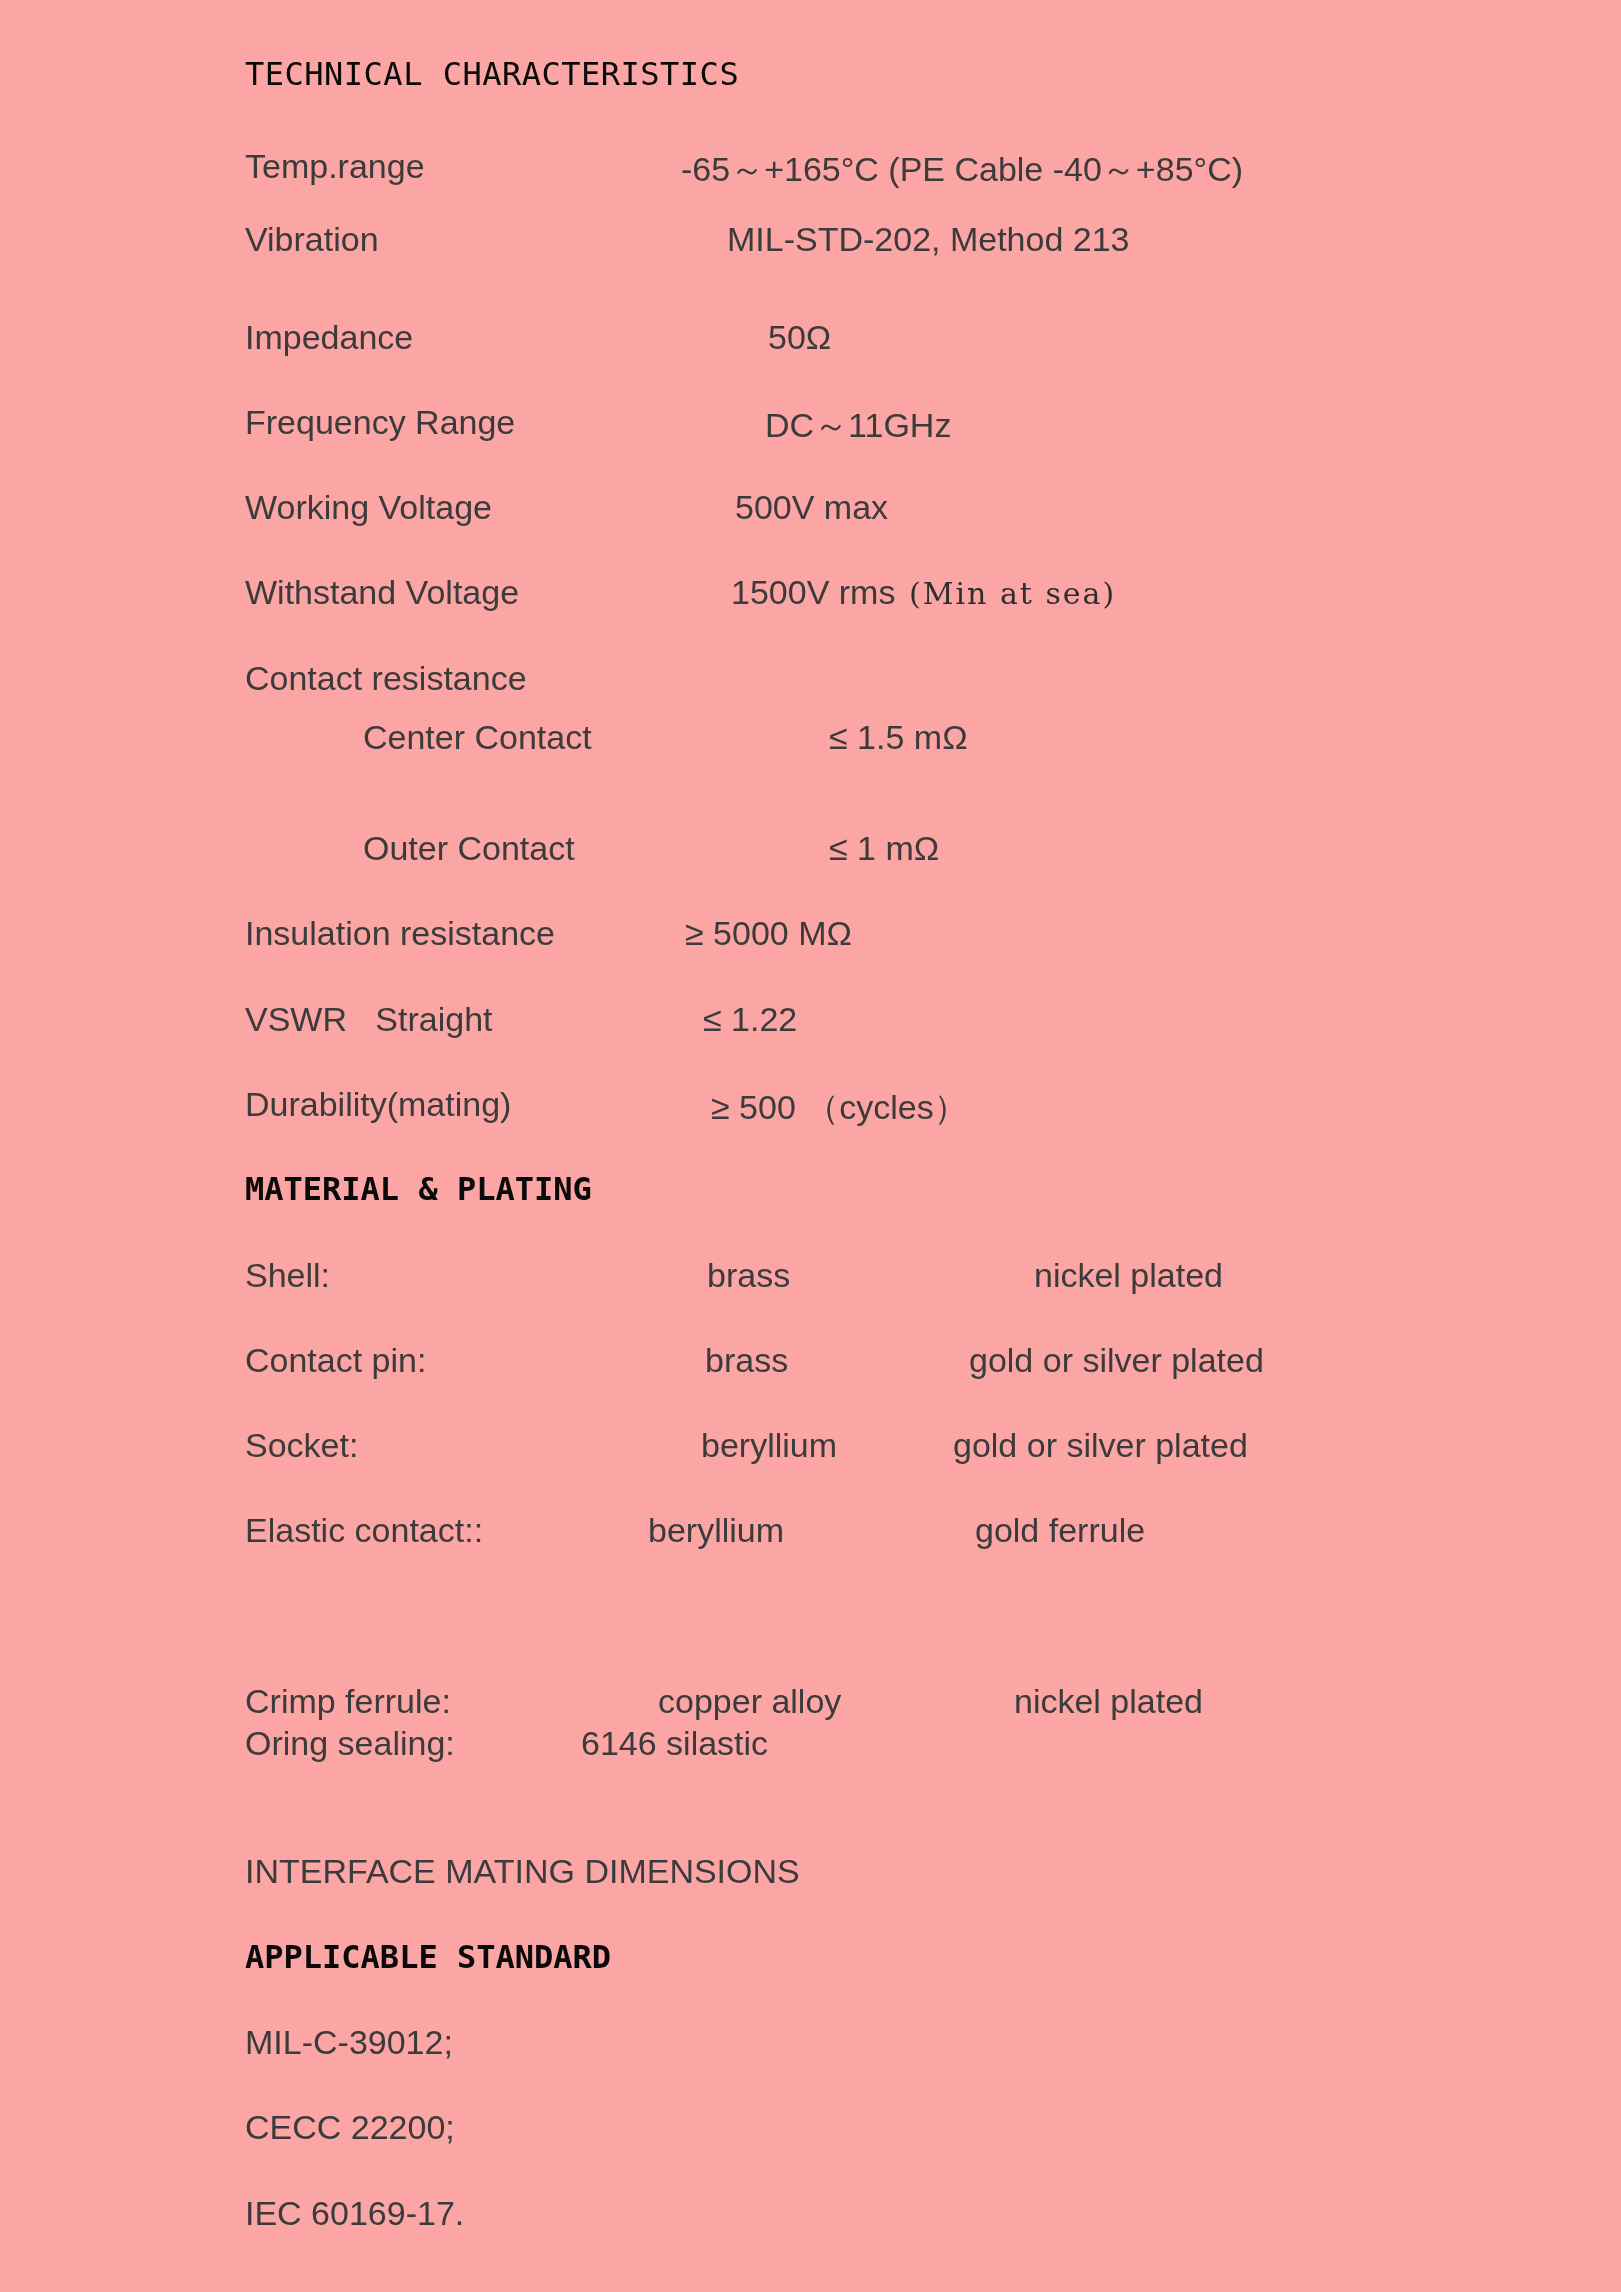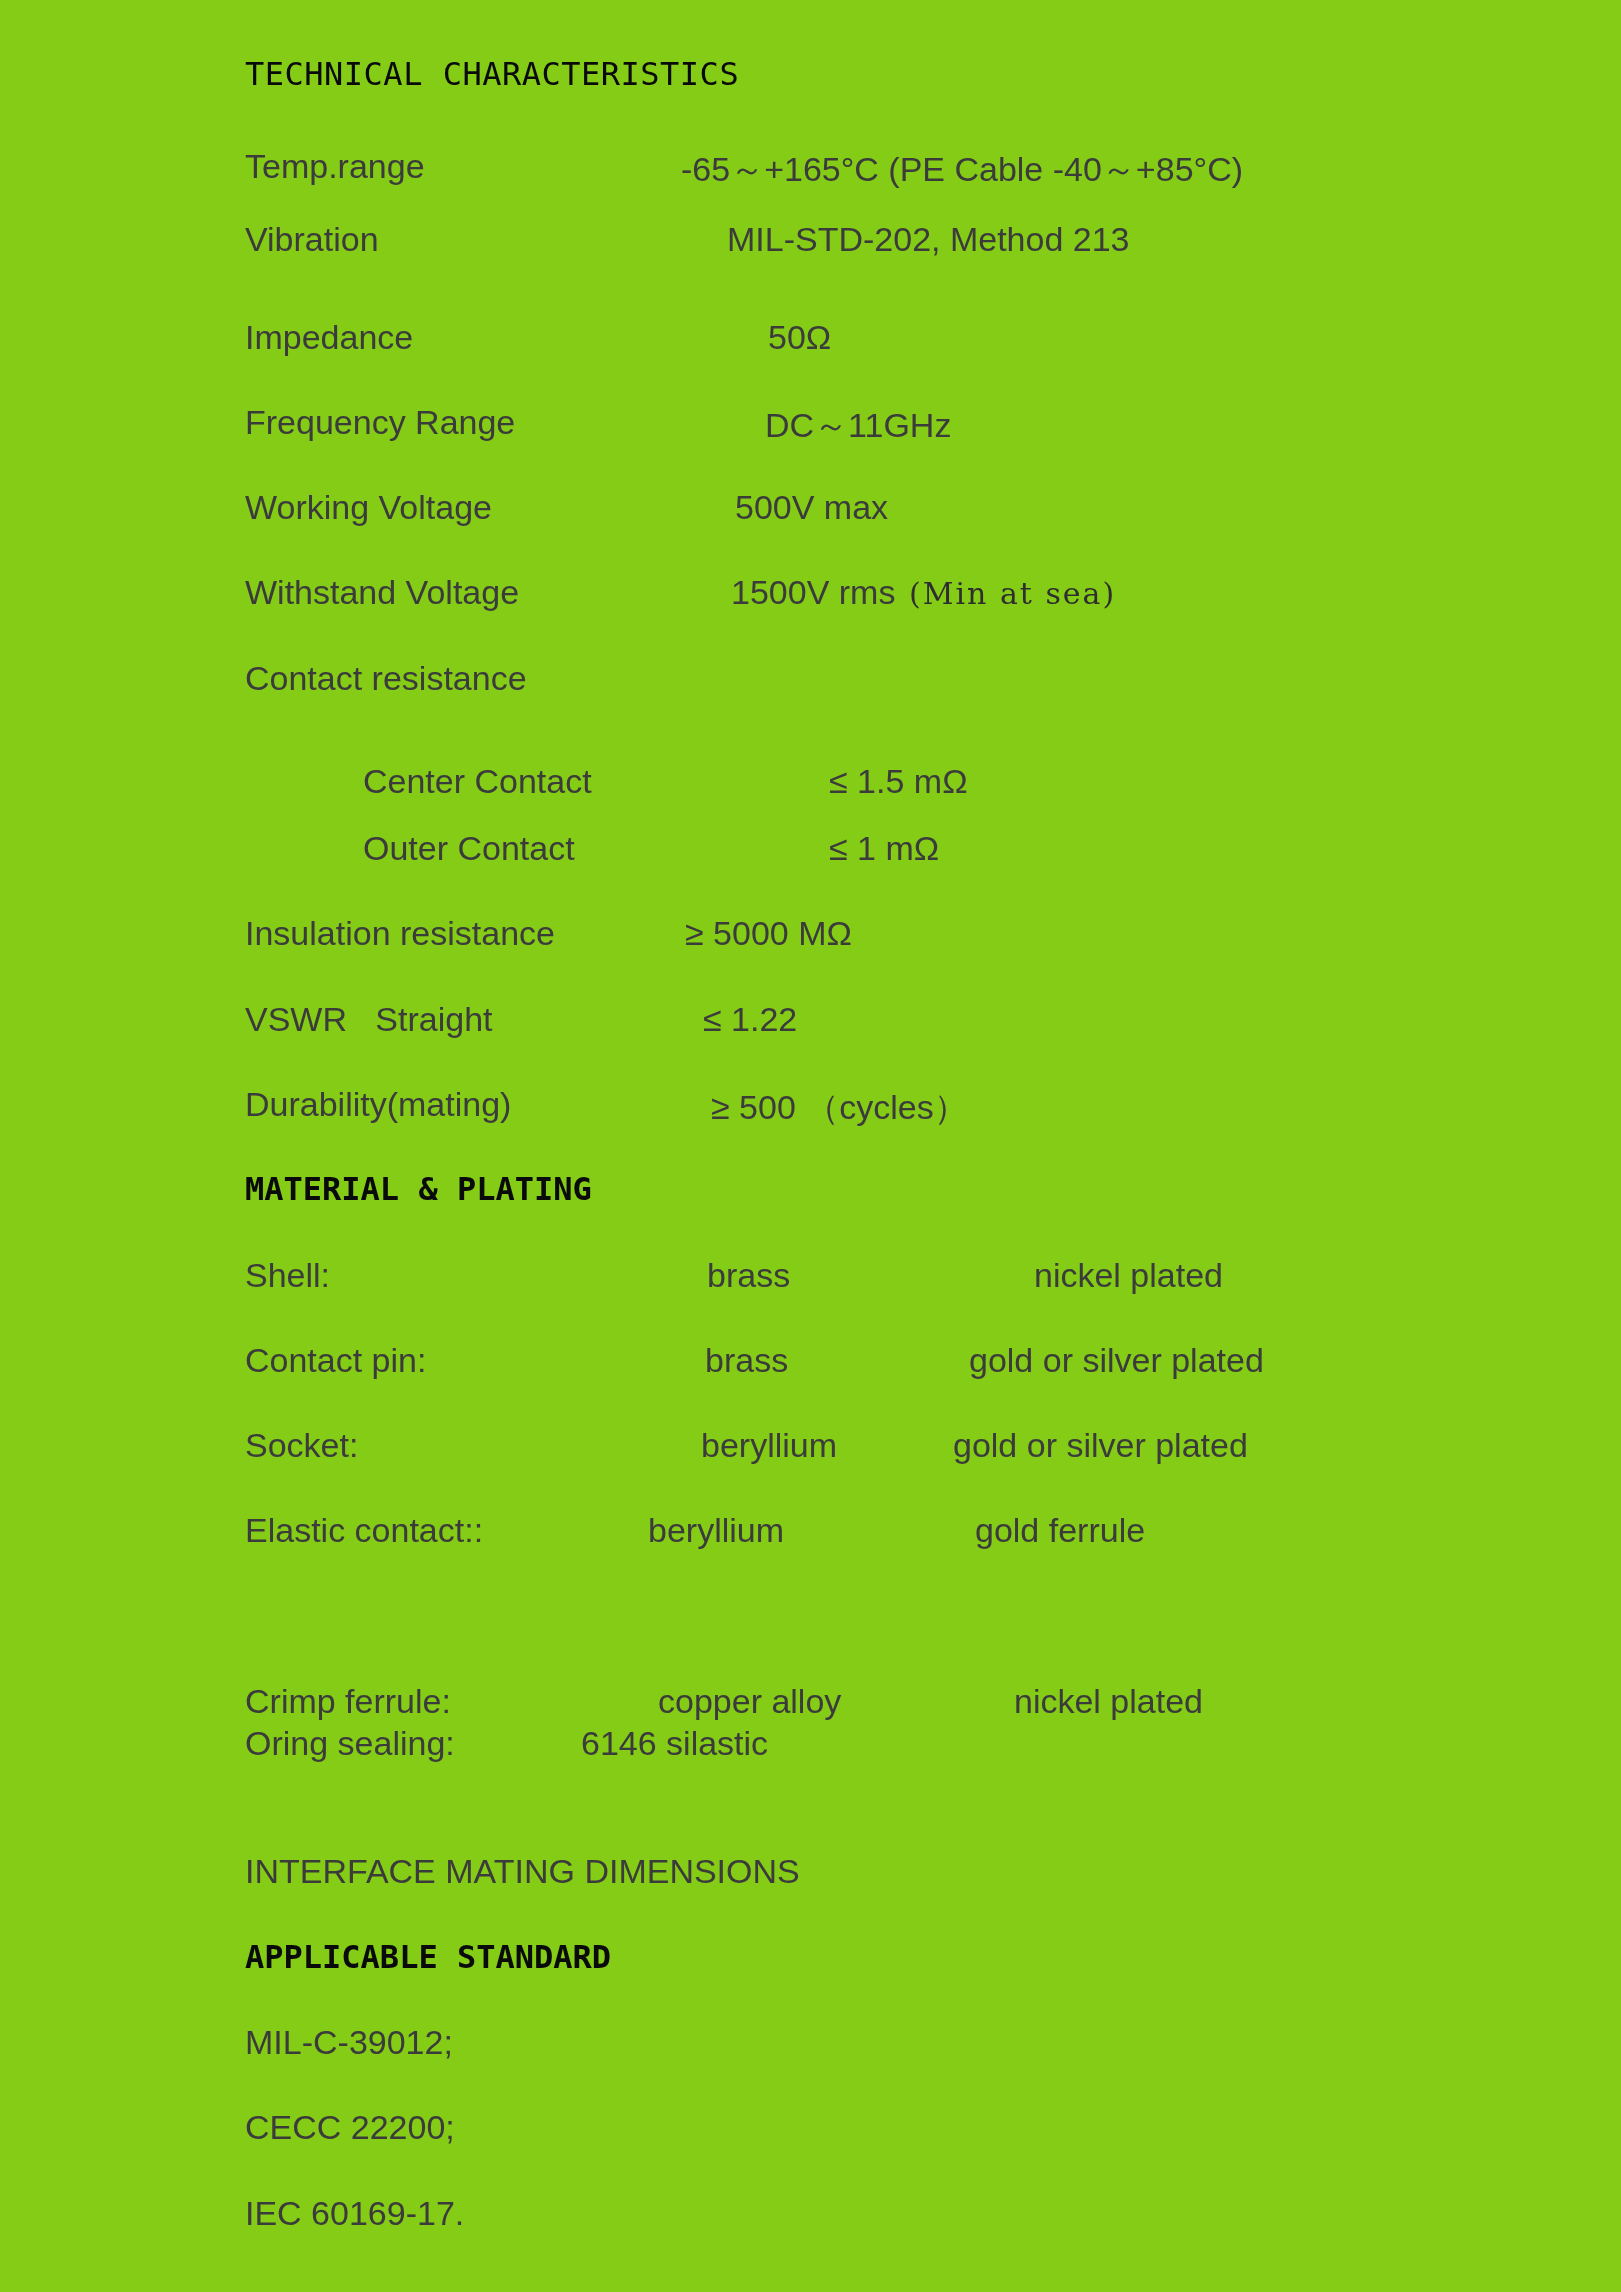--- a/index.html
+++ b/index.html
@@ -7,21 +7,21 @@
   body {
     width: 1621px;
     height: 2293px;
     background: #ffffff;
     font-family: "Liberation Sans", sans-serif;
   }
   .page {
     position: relative;
     width: 1621px;
     height: 2293px;
-    background: #84cc16;
+    background: #fca5a5;
     overflow: hidden;
   }
   .row {
     position: absolute;
     left: 0;
     width: 1621px;
     height: 61px;
     color: #3b3b3b;
     font-size: 34px;
   }
@@ -83,21 +83,21 @@
 
   <div class="row" style="top:573px">
     <span class="lbl">Withstand Voltage</span>
     <span style="left:731px"><span>1500V rms</span><span class="note">(Min at sea)</span></span>
   </div>
 
   <div class="row" style="top:659px">
     <span class="lbl">Contact resistance</span>
   </div>
 
-  <div class="row" style="top:762px">
+  <div class="row" style="top:718px">
     <span class="lbl-indent">Center Contact</span>
     <span style="left:829px">≤ 1.5 mΩ</span>
   </div>
 
   <div class="row" style="top:829px">
     <span class="lbl-indent">Outer Contact</span>
     <span style="left:829px">≤ 1 mΩ</span>
   </div>
 
   <div class="row" style="top:914px">

